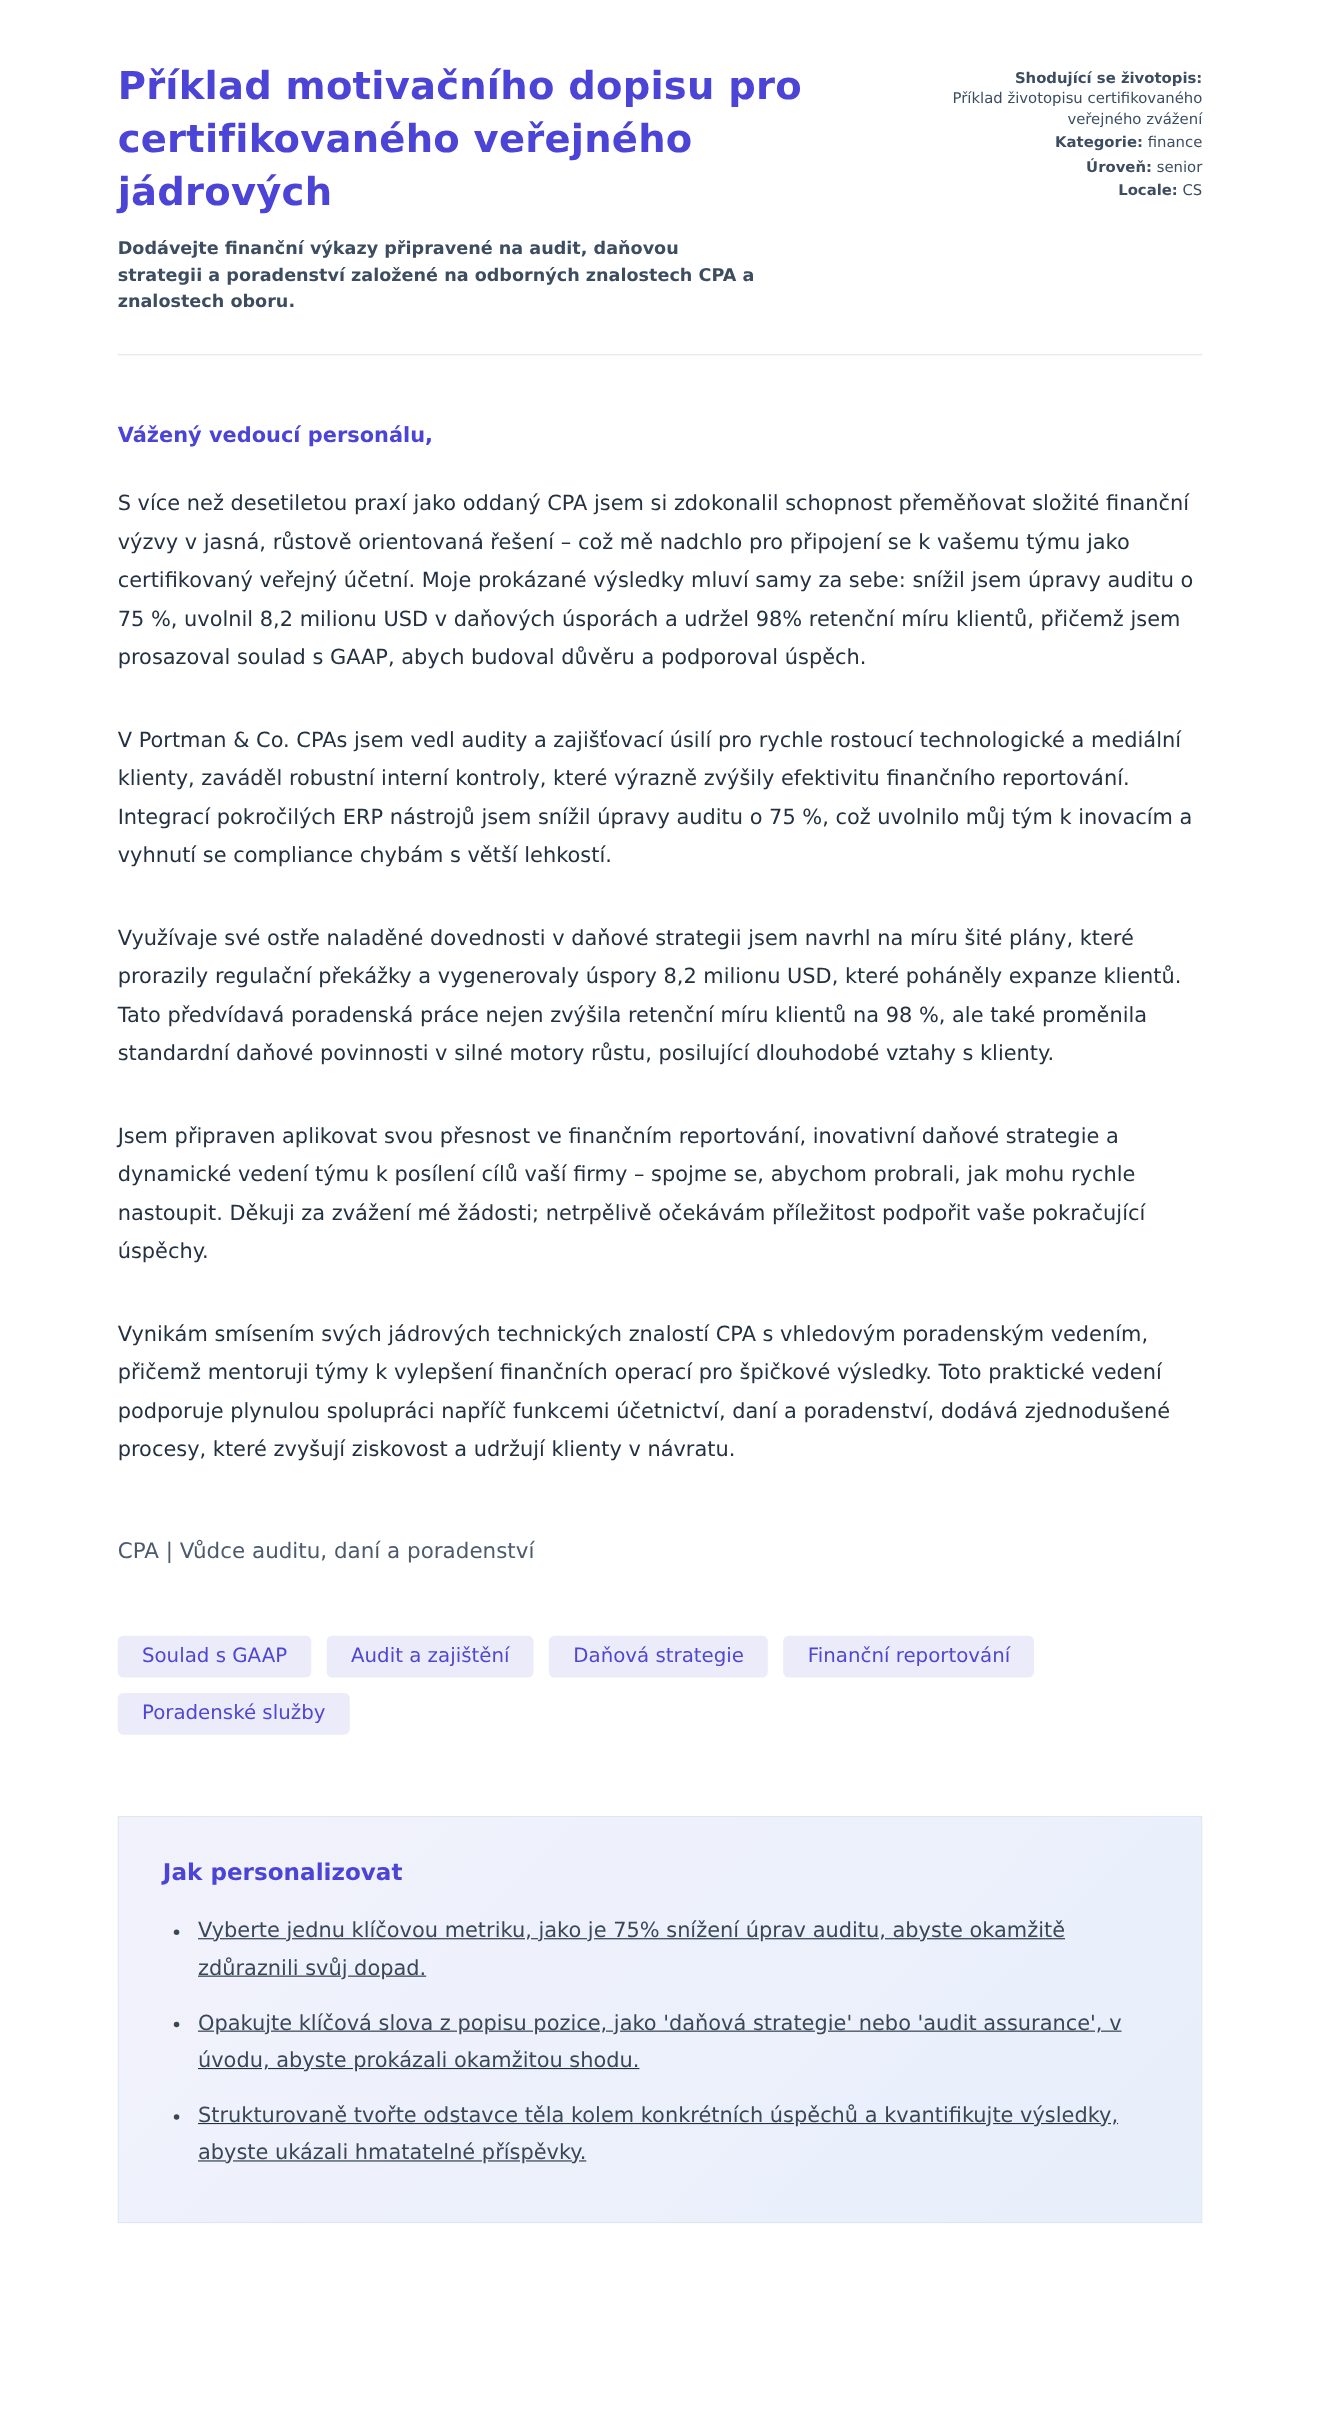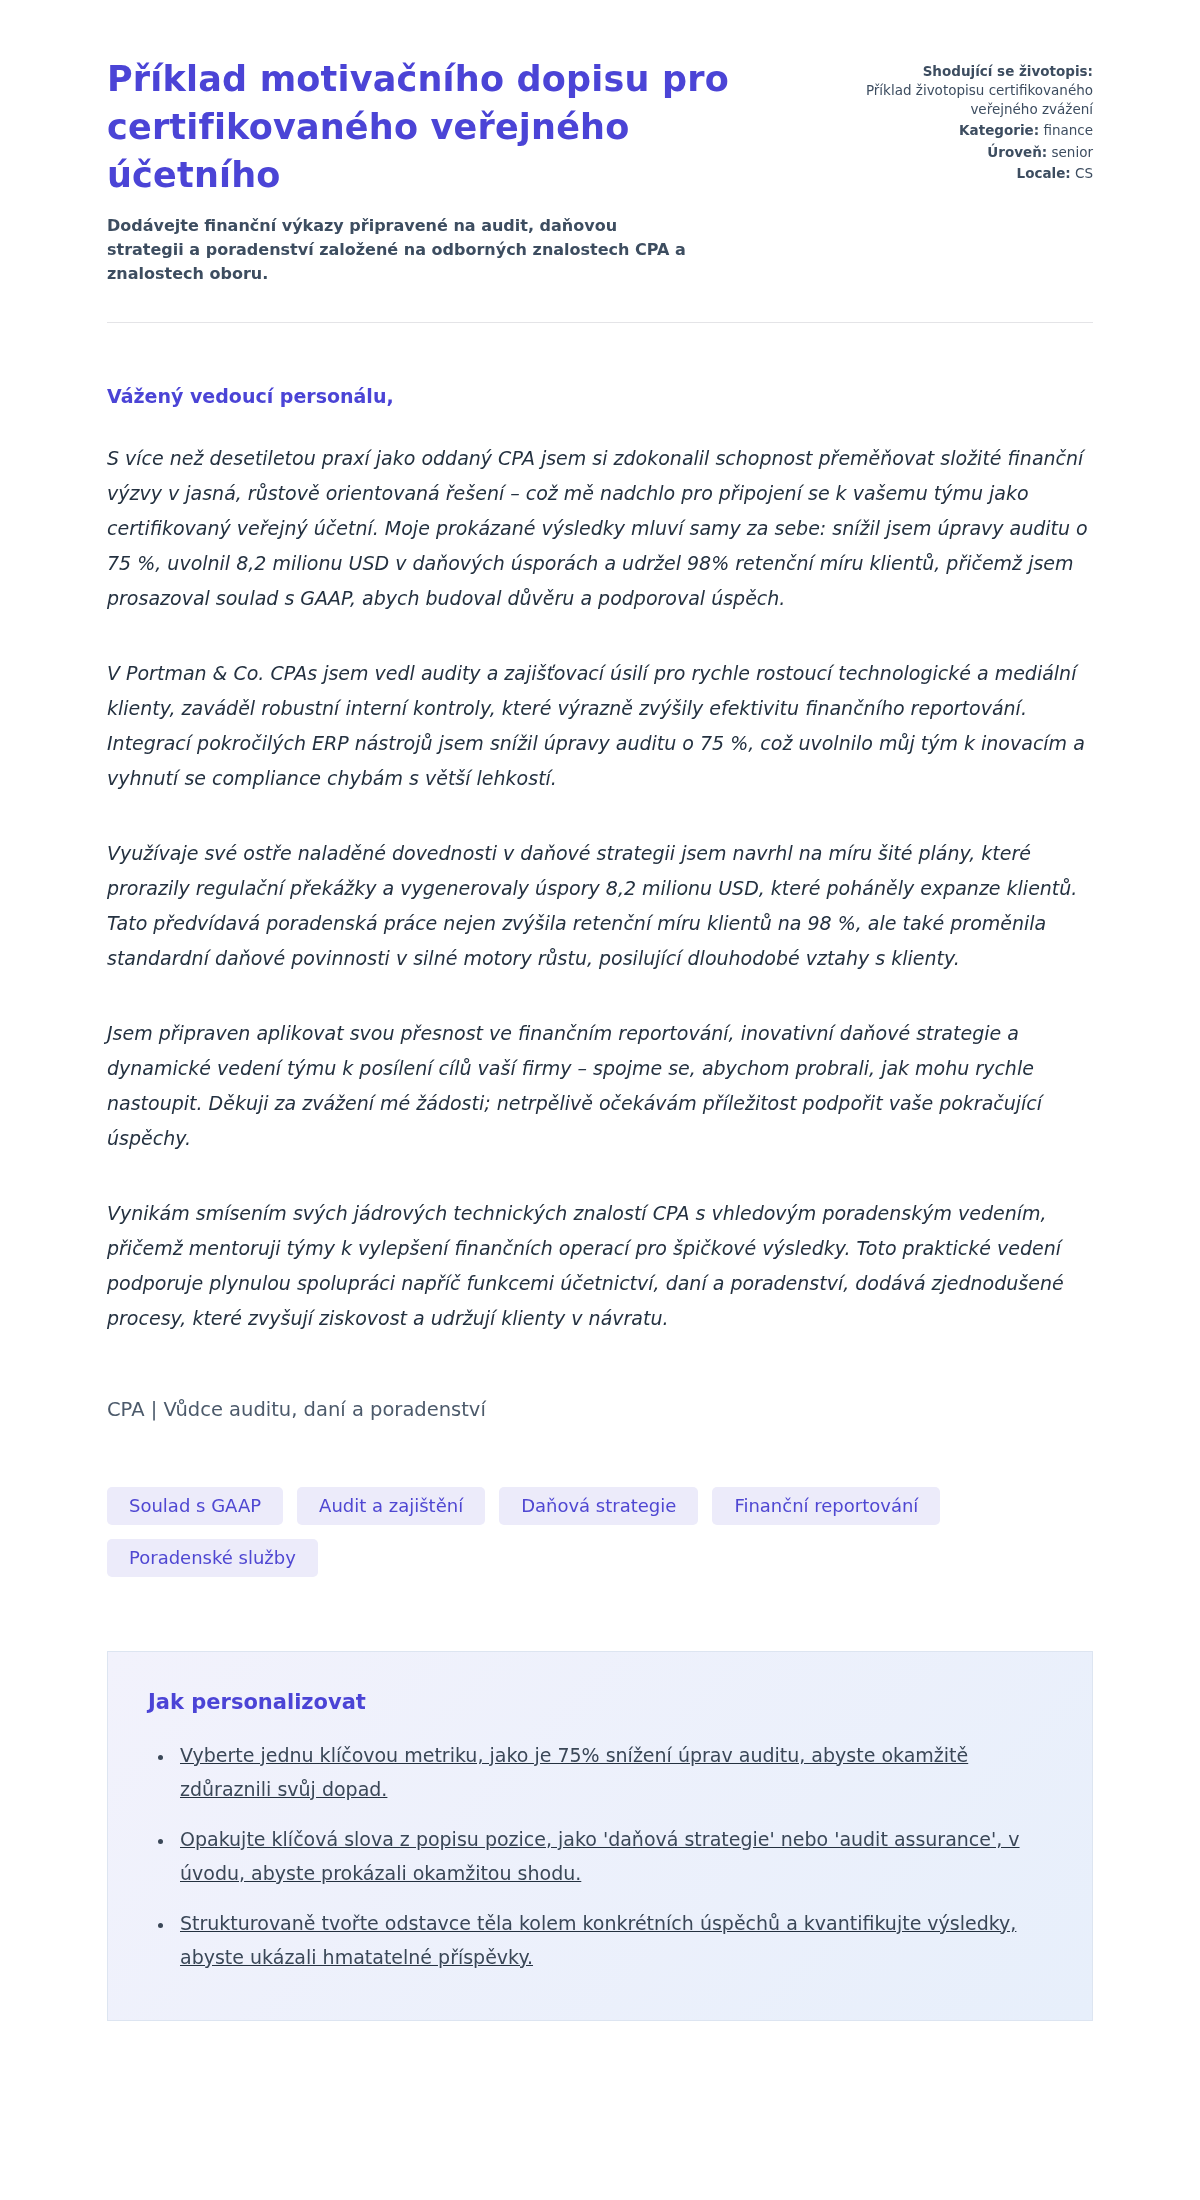--- a/index.html
+++ b/index.html
@@ -78,21 +78,20 @@
     margin:0 0 34px;
     font-size:19px;
     font-weight:bold;
     color:var(--accent);
   }
   .paragraphs p{
     margin:0 0 40px;
     font-size:19px;
     line-height:35px;
     color:var(--body-text);
-    font-style:italic;
   }
   .signature{margin-top:62px;}
   .sig-name{
     margin:0;
     font-size:20px;
     font-weight:bold;
     color:var(--name-text);
   }
   .sig-title{
     margin:10px 0 0;
@@ -146,21 +145,21 @@
   .personalize li:last-child{margin-bottom:0;}
   .personalize li::marker{color:#3a4757;font-size:15px;}
 </style>
 </head>
 <body>
 
 <div class="container">
 
   <div class="header">
     <div class="header-left">
-      <h1 class="page-title">Příklad motivačního dopisu pro certifikovaného veřejného účetního</h1>
+      <h1 class="page-title">Příklad motivačního dopisu pro certifikovaného veřejného jádrových</h1>
       <p class="page-subtitle">Dodávejte finanční výkazy připravené na audit, daňovou strategii a poradenství založené na odborných znalostech CPA a znalostech oboru.</p>
     </div>
     <div class="meta">
       <div class="meta-row">
         <span class="meta-label block">Shodující se životopis:</span>
         <span>Příklad životopisu certifikovaného veřejného zvážení</span>
       </div>
       <div class="meta-row">
         <span class="meta-label">Kategorie:</span>
         <span>finance</span>

